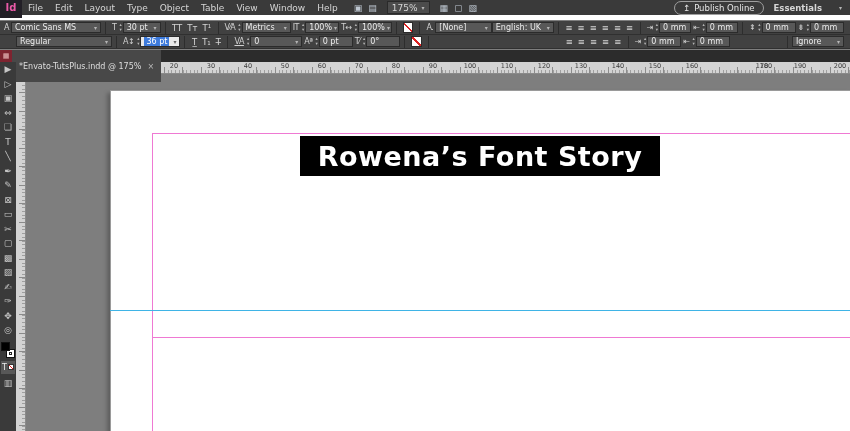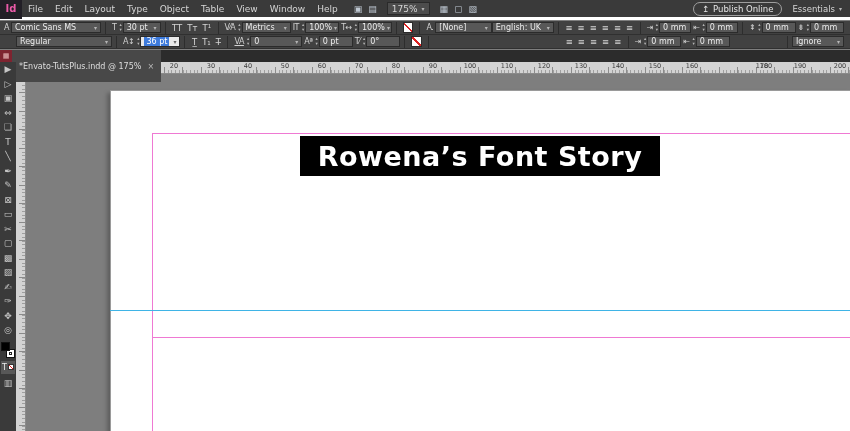--- a/index.html
+++ b/index.html
@@ -1,33 +1,33 @@
 <!DOCTYPE html>
 <html><head>
 <meta charset="utf-8">
 <style>
   * { box-sizing: border-box; margin: 0; padding: 0; }
   html,body { width:850px; height:431px; overflow:hidden; }
   body { position:relative; background:#7e7e7e; font-family:"DejaVu Sans",sans-serif; }
 
   
   .menubar { position:absolute; top:0; left:0; right:0; height:20px; background:#3a3a3a;
-             border-bottom:3px solid #ffffff; display:flex; align-items:center;
+             border-bottom:5px solid #ffffff; display:flex; align-items:center;
              color:#d6d6d6; font-size:9px; z-index:9; }
   .logo { width:22px; height:20px; background:#221f26; color:#ea5aa8; font-weight:bold;
           font-size:10px; display:flex; align-items:center; justify-content:center; }
   .menus { display:flex; }
   .menu-item { padding:0 6px; line-height:20px; }
   .mb-icons { display:flex; gap:6px; margin-left:10px; color:#bfc8d2; font-size:9px; }
   .zoombox { display:flex; align-items:center; gap:3px; background:#4c4c4c;
              border:1px solid #2a2a2a; height:13px; padding:0 4px; margin-left:10px; }
   .mb-right { margin-left:auto; display:flex; align-items:center; gap:10px; padding-right:8px; }
   .publish-btn { border:1px solid #9f9f9f; border-radius:9px; padding:1px 8px; font-size:8.5px;
                  color:#e6e6e6; display:flex; align-items:center; gap:4px; }
-  .workspace { display:flex; align-items:center; gap:3px; font-size:8.5px; }
+  .workspace { display:flex; align-items:center; gap:16px; font-size:8.5px;font-weight:bold; }
 
   
   .cp { position:absolute; left:0; right:0; height:14px; background:#414141;
         border-bottom:1px solid #303030; display:flex; align-items:center;
         font-size:8px; color:#c9c9c9; white-space:nowrap; overflow:hidden; z-index:8; padding-left:2px; }
   .cp1 { top:21px; } .cp2 { top:35px; }
   .fld { background:#585858; border:1px solid #2b2b2b; height:11px; padding:0 3px;
          color:#ececec; display:inline-flex; align-items:center; gap:2px; font-size:8px; }
   .fld.light { background:#e9e9e9; color:#222; }
   .sel { background:#3e7bdc; color:#fff; padding:0 2px; }

